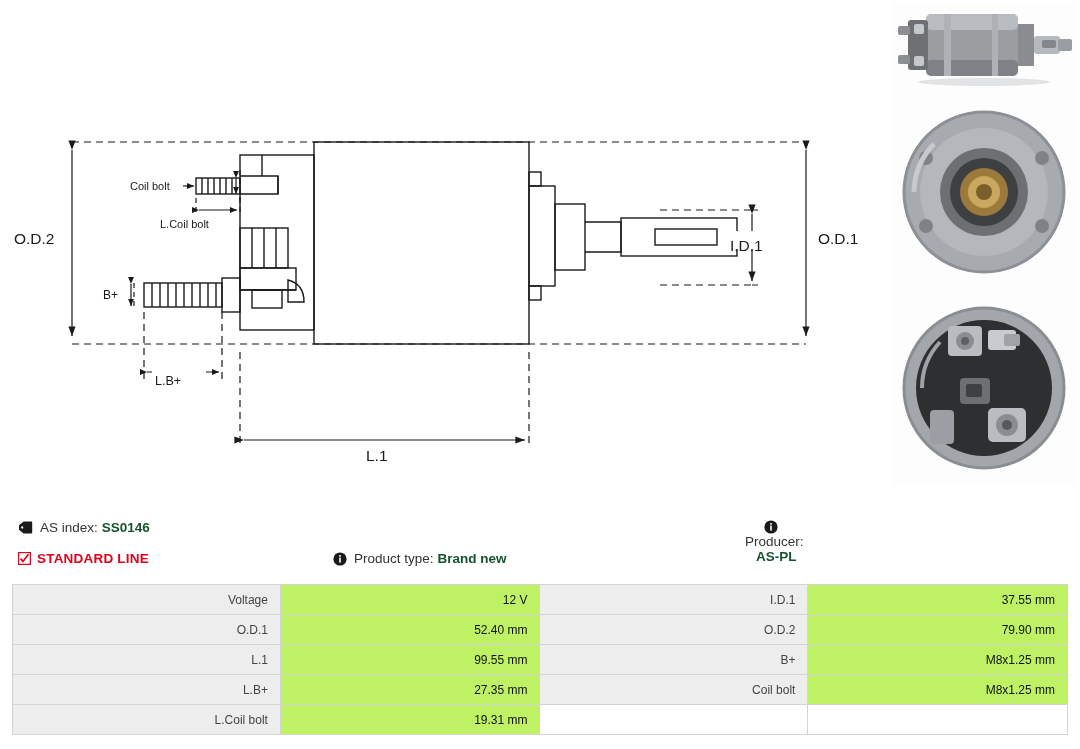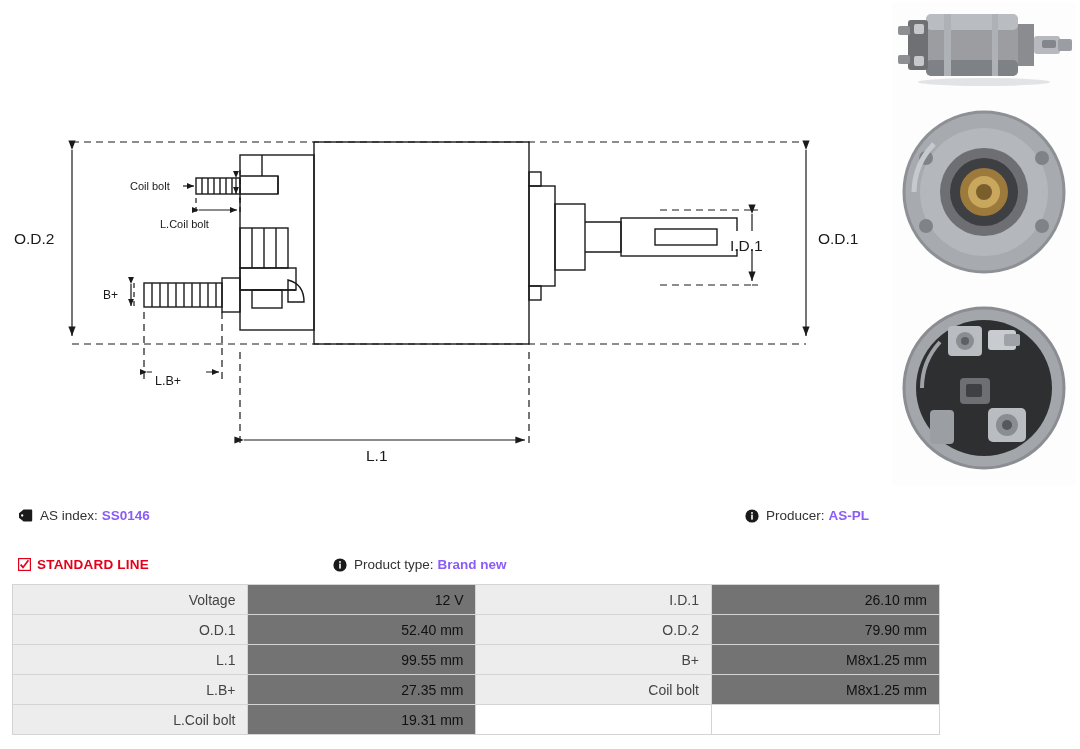--- a/index.html
+++ b/index.html
@@ -19,50 +19,50 @@
   .drawing svg { display:block; }
 
   
   .photos { position:absolute; left:884px; top:0; width:196px; height:492px; }
   .photo { position:absolute; left:8px; width:184px; }
   .photo-1 { top:2px; height:92px; }
   .photo-2 { top:94px; height:196px; }
   .photo-3 { top:290px; height:196px; }
 
   
-  .info { position:absolute; left:0; top:500px; width:1080px; height:70px; }
+  .info { position:absolute; left:0; top:512px; width:1080px; height:70px; }
   .info-row { position:absolute; left:0; width:1080px; height:28px; }
   .info-row-1 { top:8px; }
-  .info-row-2 { top:39px;margin-top:18px; }
+  .info-row-2 { top:39px; }
   .cell { position:absolute; display:flex; align-items:center; font-size:13.5px; }
   .c1 { left:18px; }
   .c2 { left:333px; }
-  .c3 { left:745px; }
+  .c3 { left:745px;flex-direction:column; }
   .lbl { color:#333; }
-  .val { font-weight:bold; color:#8b5cf6; margin-left:4px; }
+  .val { font-weight:bold; color:#14532d; margin-left:4px; }
   .icon-tag { width:15px; height:13px; margin-right:7px; flex:0 0 auto; }
   .icon-info { width:14px; height:14px; margin-right:7px; flex:0 0 auto; }
   .icon-check { width:13px; height:13px; margin-right:6px; flex:0 0 auto; }
   .std-line { color:#e2001a; font-weight:bold; font-size:13.5px; letter-spacing:0.2px; }
 
   
   table.specs {
     position:absolute; left:12px; top:584px;
-    width:928px;
+    width:1056px;
     border-collapse:collapse;
-    font-size:14px;
+    font-size:12px;
   }
   table.specs td {
     border:1px solid #d4d4d4;
     height:30px;
     padding:0 12px;
     white-space:nowrap;
   }
   td.k { width:222px; text-align:right; color:#444; background:#ededed; }
-  td.v { width:215px; text-align:right; color:#111; background:#737373; }
+  td.v { width:215px; text-align:right; color:#111; background:#bef264; }
   td.empty { background:#ffffff; border-color:#d4d4d4; }
 </style>
 </head>
 <body>
 
 <div class="page">
 
   <div class="drawing">
     <svg width="884" height="492" viewBox="0 0 884 492" xmlns="http://www.w3.org/2000/svg">
       <g fill="none" stroke="#1a1a1a" stroke-width="1.4">
@@ -289,21 +289,21 @@
     </div>
 
   </div>
 
   <table class="specs">
     <tbody>
       <tr>
         <td class="k">Voltage</td>
         <td class="v">12 V</td>
         <td class="k">I.D.1</td>
-        <td class="v">26.10 mm</td>
+        <td class="v">37.55 mm</td>
       </tr>
       <tr>
         <td class="k">O.D.1</td>
         <td class="v">52.40 mm</td>
         <td class="k">O.D.2</td>
         <td class="v">79.90 mm</td>
       </tr>
       <tr>
         <td class="k">L.1</td>
         <td class="v">99.55 mm</td>

